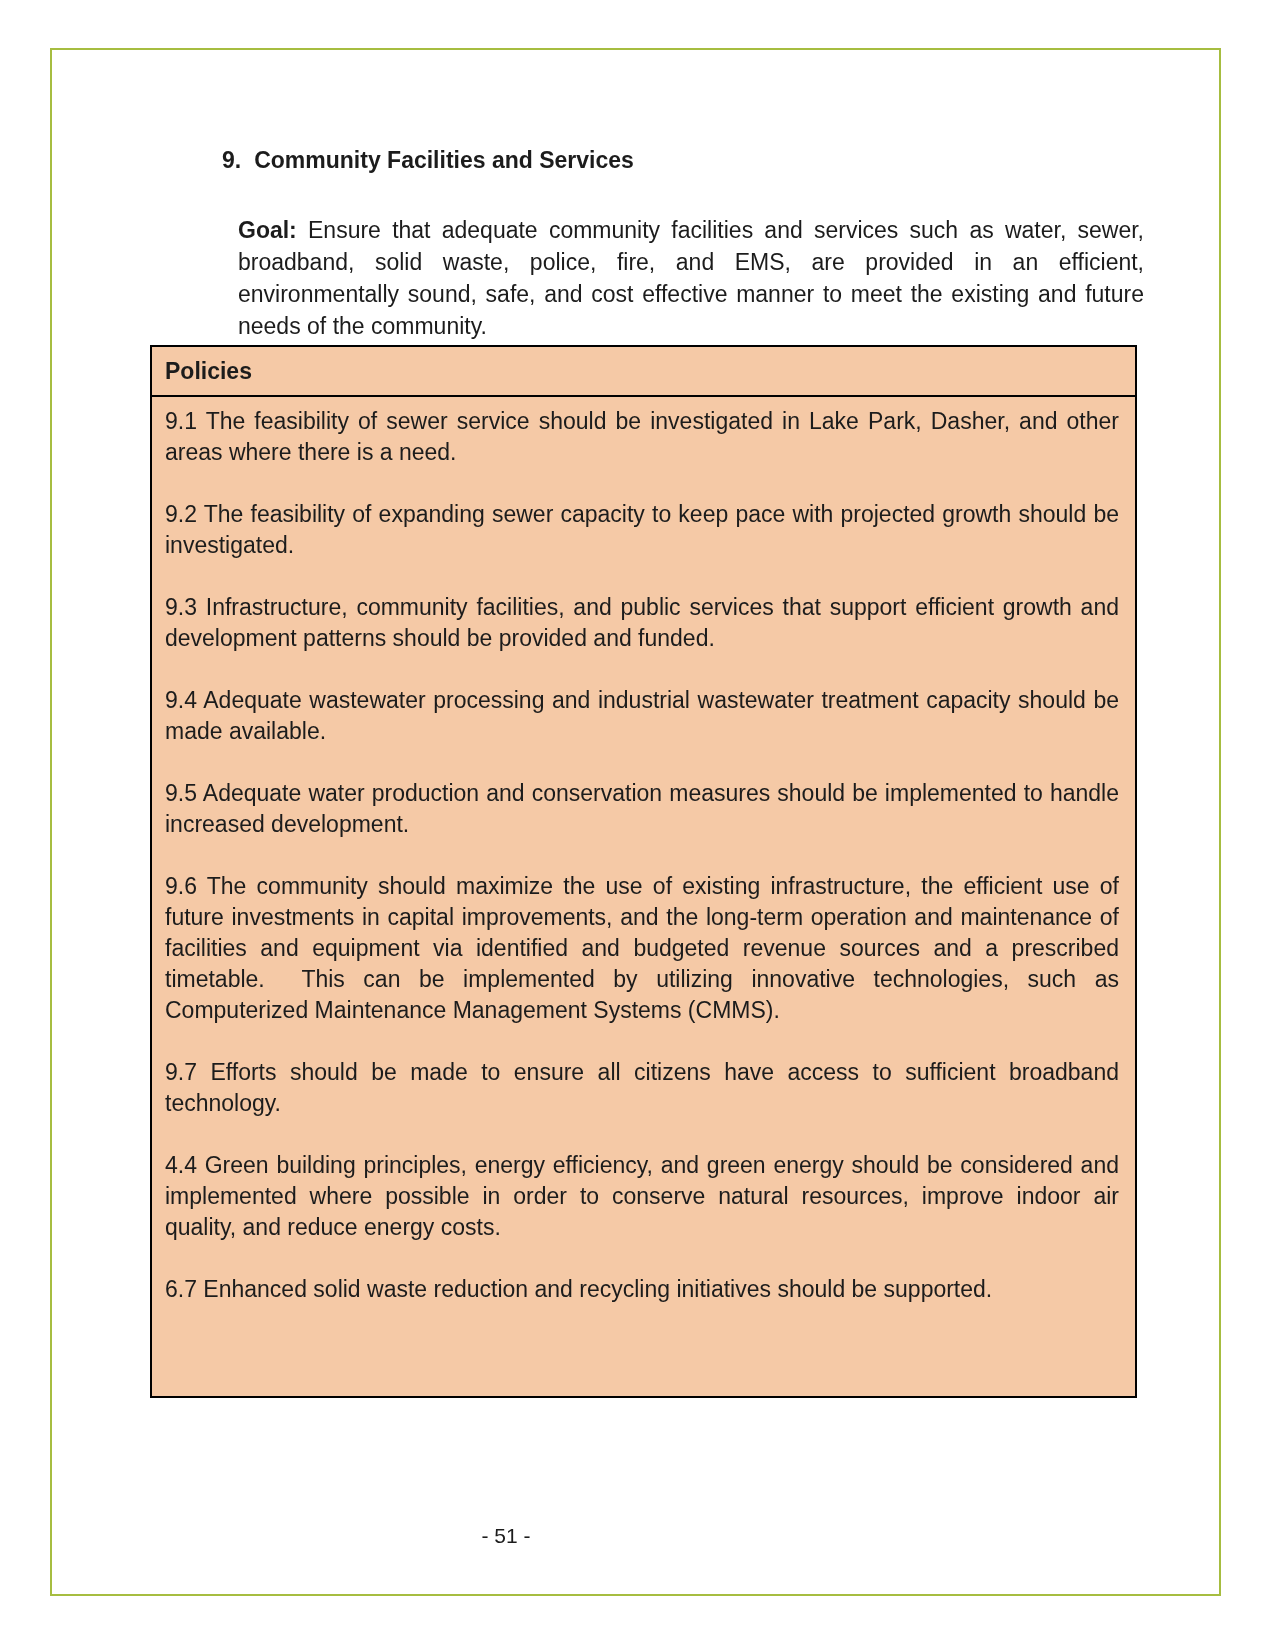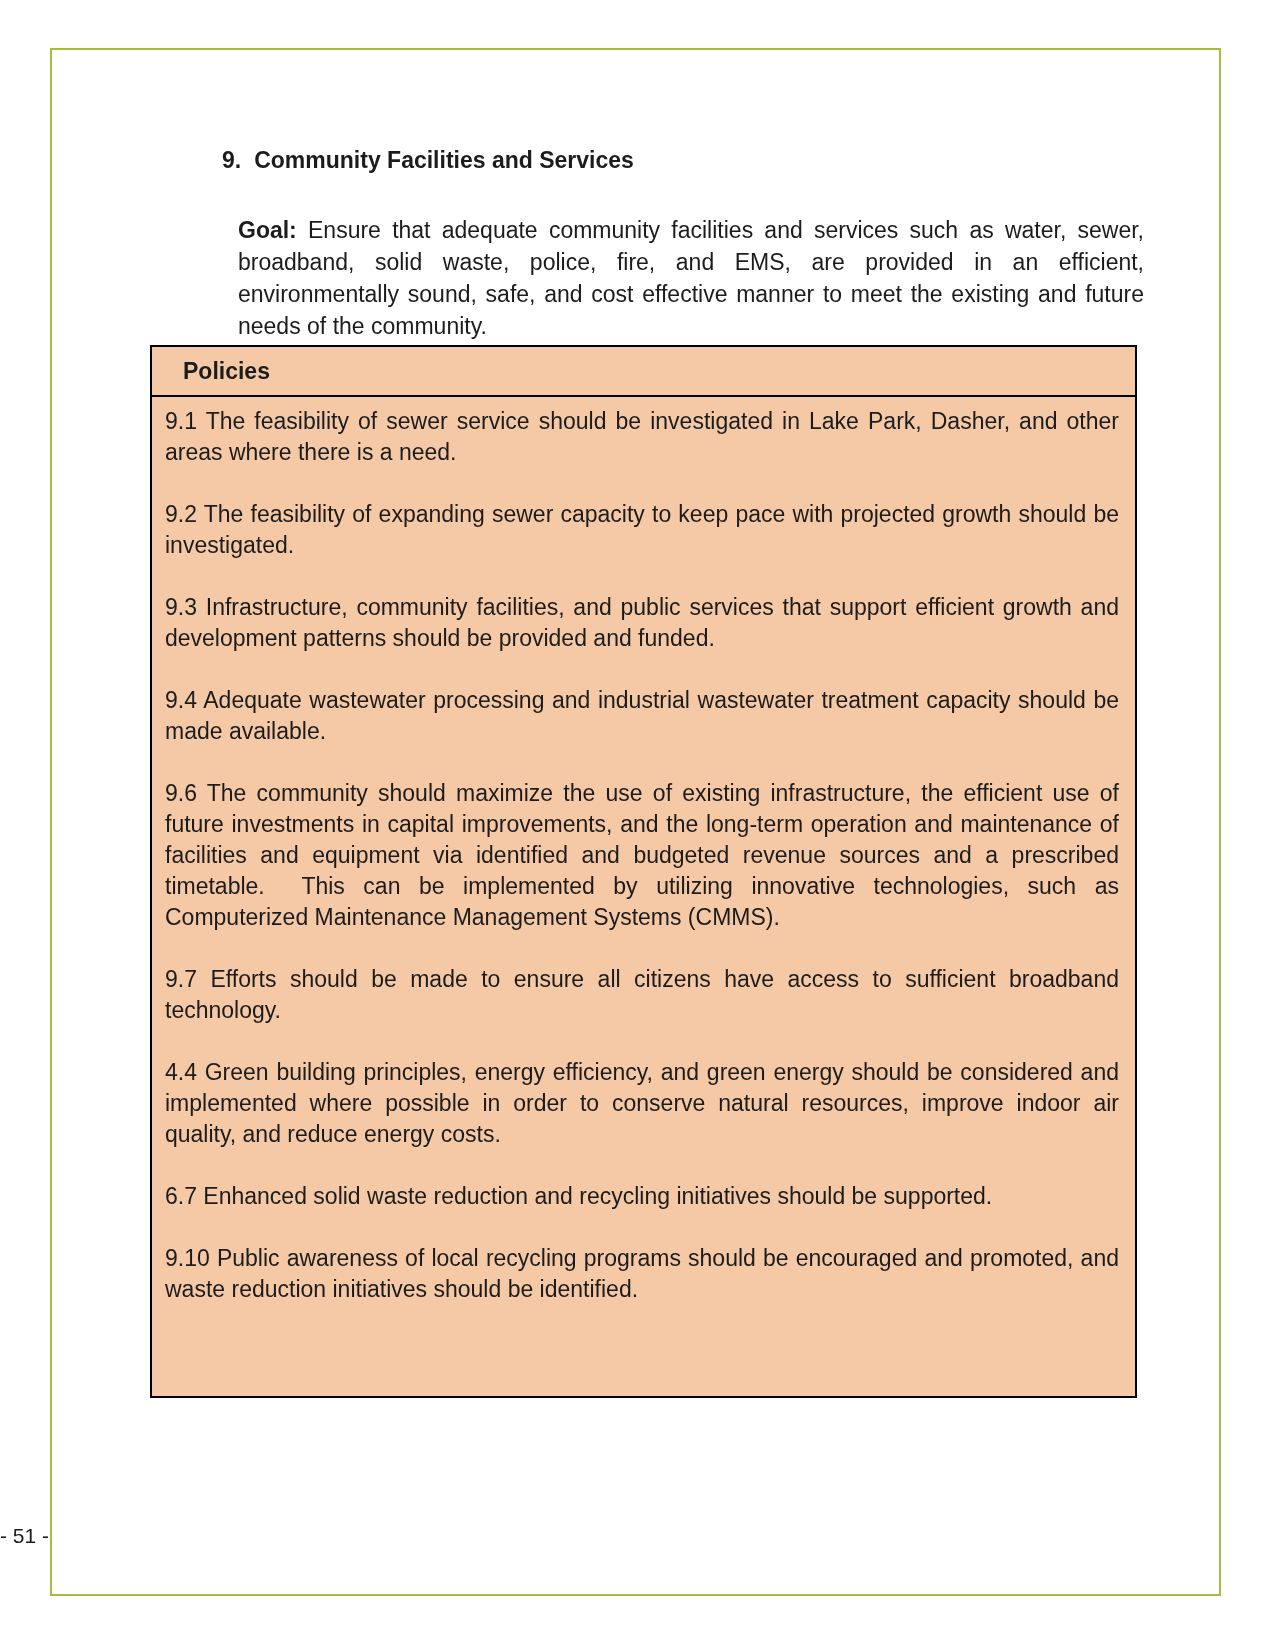--- a/index.html
+++ b/index.html
@@ -58,39 +58,39 @@
     background: #f5c9a6;
     border: 2px solid #000000;
     box-sizing: border-box;
   }
   .policies-header {
     height: 48px;
     border-bottom: 2px solid #000000;
     box-sizing: content-box;
     display: flex;
     align-items: center;
-    padding-left: 31px;
+    padding-left: 13px;
     font-size: 23px;
     font-weight: bold;
   }
   .policies-body {
     padding: 9px 16px 0 13px;
   }
   .policies-body p {
     margin: 0 0 31px 0;
     font-size: 23px;
     line-height: 31px;
     text-align: justify;
   }
   .page-number {
     position: absolute;
     left: 0;
     top: 1524px;
     width: 1012px;
-    text-align: left;
+    text-align: center;
     font-size: 21px;
   }
 </style>
 </head>
 <body>
 
 <div class="page">
 
   <div class="frame"></div>
 
@@ -100,23 +100,23 @@
 
   <p class="goal"><b>Goal:</b><span> Ensure that adequate community facilities and services such as water, sewer, broadband, solid waste, police, fire, and EMS, are provided in an efficient, environmentally sound, safe, and cost effective manner to meet the existing and future needs of the community.</span></p>
 
   <div class="policies-table">
     <div class="policies-header">Policies</div>
     <div class="policies-body">
       <p>9.1 The feasibility of sewer service should be investigated in Lake Park, Dasher, and other areas where there is a need.</p>
       <p>9.2 The feasibility of expanding sewer capacity to keep pace with projected growth should be investigated.</p>
       <p>9.3 Infrastructure, community facilities, and public services that support efficient growth and development patterns should be provided and funded.</p>
       <p>9.4 Adequate wastewater processing and industrial wastewater treatment capacity should be made available.</p>
+      <p>9.5 Adequate water production and conservation measures should be implemented to handle increased development.</p>
       <p>9.6 The community should maximize the use of existing infrastructure, the efficient use of future investments in capital improvements, and the long-term operation and maintenance of facilities and equipment via identified and budgeted revenue sources and a prescribed timetable.&nbsp; This can be implemented by utilizing innovative technologies, such as Computerized Maintenance Management Systems (CMMS).</p>
       <p>9.7 Efforts should be made to ensure all citizens have access to sufficient broadband technology.</p>
       <p>4.4 Green building principles, energy efficiency, and green energy should be considered and implemented where possible in order to conserve natural resources, improve indoor air quality, and reduce energy costs.</p>
       <p>6.7 Enhanced solid waste reduction and recycling initiatives should be supported.</p>
-      <p>9.10 Public awareness of local recycling programs should be encouraged and promoted, and waste reduction initiatives should be identified.</p>
     </div>
   </div>
 
   <div class="page-number">- 51 -</div>
 
 </div>
 
 </body></html>

